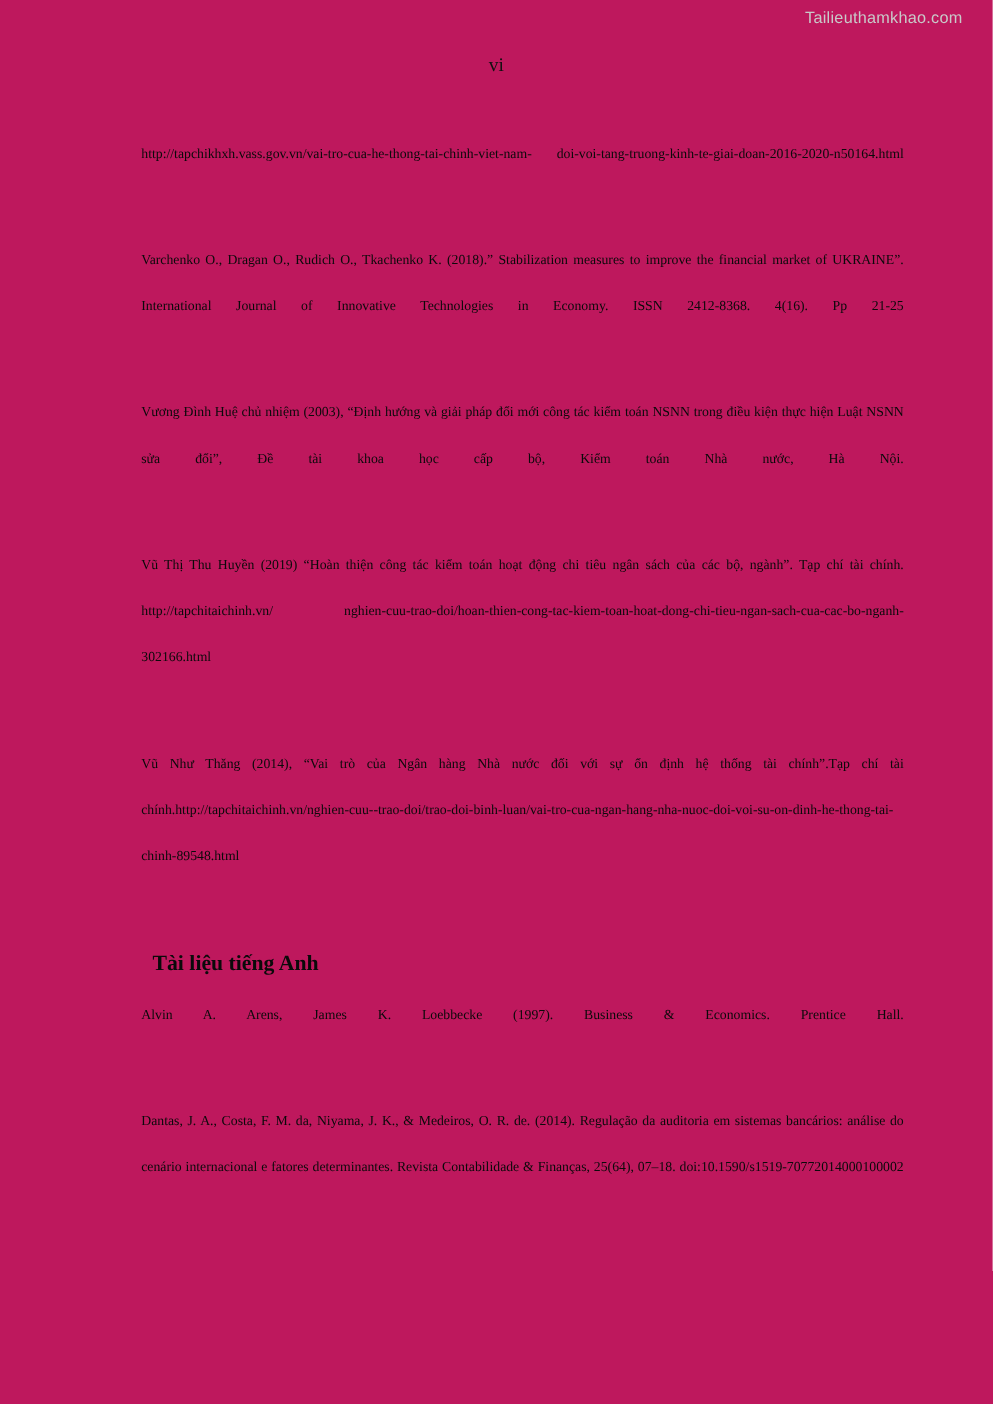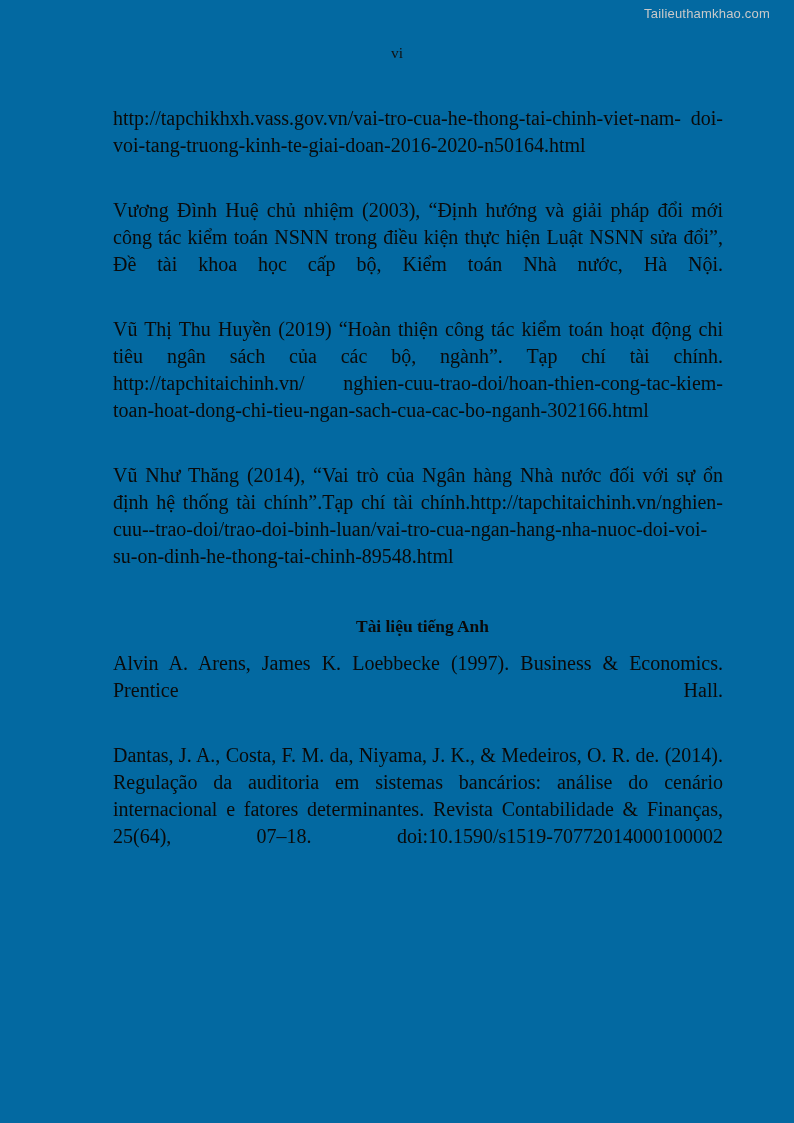--- a/index.html
+++ b/index.html
@@ -15,21 +15,21 @@
     font-family: "Liberation Serif", "DejaVu Serif", serif;
     color: #0a0a0a;
     overflow: hidden;
   }
 
   .page {
     position: absolute;
     inset: 0;
     width: 794px;
     height: 1123px;
-    background: #0369a1;
+    background: #be185d;
   }
 
   
   .watermark {
     position: absolute;
     top: 6px;
     right: 24px;
     font-family: "Liberation Sans", "DejaVu Sans", sans-serif;
     font-size: 13px;
     letter-spacing: 0.2px;
@@ -51,58 +51,59 @@
 
   
   .content {
     position: absolute;
     left: 113px;
     top: 105px;
     width: 610px;
   }
 
   .entry {
-    font-size: 20px;
-    line-height: 27px;
+    font-size: 11px;
+    line-height: 37px;
     text-align: justify;
     text-justify: inter-word;
     margin: 0 0 11px 0;
     hyphens: none;
     word-spacing: 0.1px;
   }
 
   
   .entry::after {
     content: "";
     display: inline-block;
     width: 100%;
   }
 
   .section-heading {
     font-size: 17.4px;
     font-weight: bold;
     line-height: 27px;
     margin: 16px 0 10px 9px;
-    text-align: center;
+    text-align: left;
   }
   .section-heading::after { content: none; }
 </style>
 </head>
 <body>
 
 <div class="page">
 
   <div class="watermark">Tailieuthamkhao.com</div>
 
   <div class="page-number">vi</div>
 
   <div class="content">
 
     <p class="entry">http://tapchikhxh.vass.gov.vn/vai-tro-cua-he-thong-tai-chinh-viet-nam-  doi-voi-tang-truong-kinh-te-giai-doan-2016-2020-n50164.html</p>
 
+    <p class="entry">Varchenko O., Dragan O., Rudich O., Tkachenko K. (2018).” Stabilization measures to improve the financial market of UKRAINE”. International Journal of Innovative Technologies in Economy. ISSN 2412-8368. 4(16). Pp 21-25</p>
 
     <p class="entry">Vương Đình Huệ chủ nhiệm (2003), “Định hướng và giải pháp đổi mới công tác kiểm toán NSNN trong điều kiện thực hiện Luật NSNN sửa đổi”, Đề tài khoa học cấp bộ, Kiểm toán Nhà nước, Hà Nội.</p>
 
     <p class="entry">Vũ Thị Thu Huyền (2019) “Hoàn thiện công tác kiểm toán hoạt động chi tiêu ngân sách của các bộ, ngành”. Tạp chí tài chính. http://tapchitaichinh.vn/ nghien-cuu-trao-doi/hoan-thien-cong-tac-kiem-toan-hoat-dong-chi-tieu-ngan-sach-cua-cac-bo-nganh-302166.html</p>
 
     <p class="entry">Vũ Như Thăng (2014), “Vai trò của Ngân hàng Nhà nước đối với sự ổn định hệ thống tài chính”.Tạp chí tài chính.http://tapchitaichinh.vn/nghien-cuu--trao-doi/trao-doi-binh-luan/vai-tro-cua-ngan-hang-nha-nuoc-doi-voi-su-on-dinh-he-thong-tai-chinh-89548.html</p>
 
 
 
     <h2 class="section-heading">Tài liệu tiếng Anh</h2>

